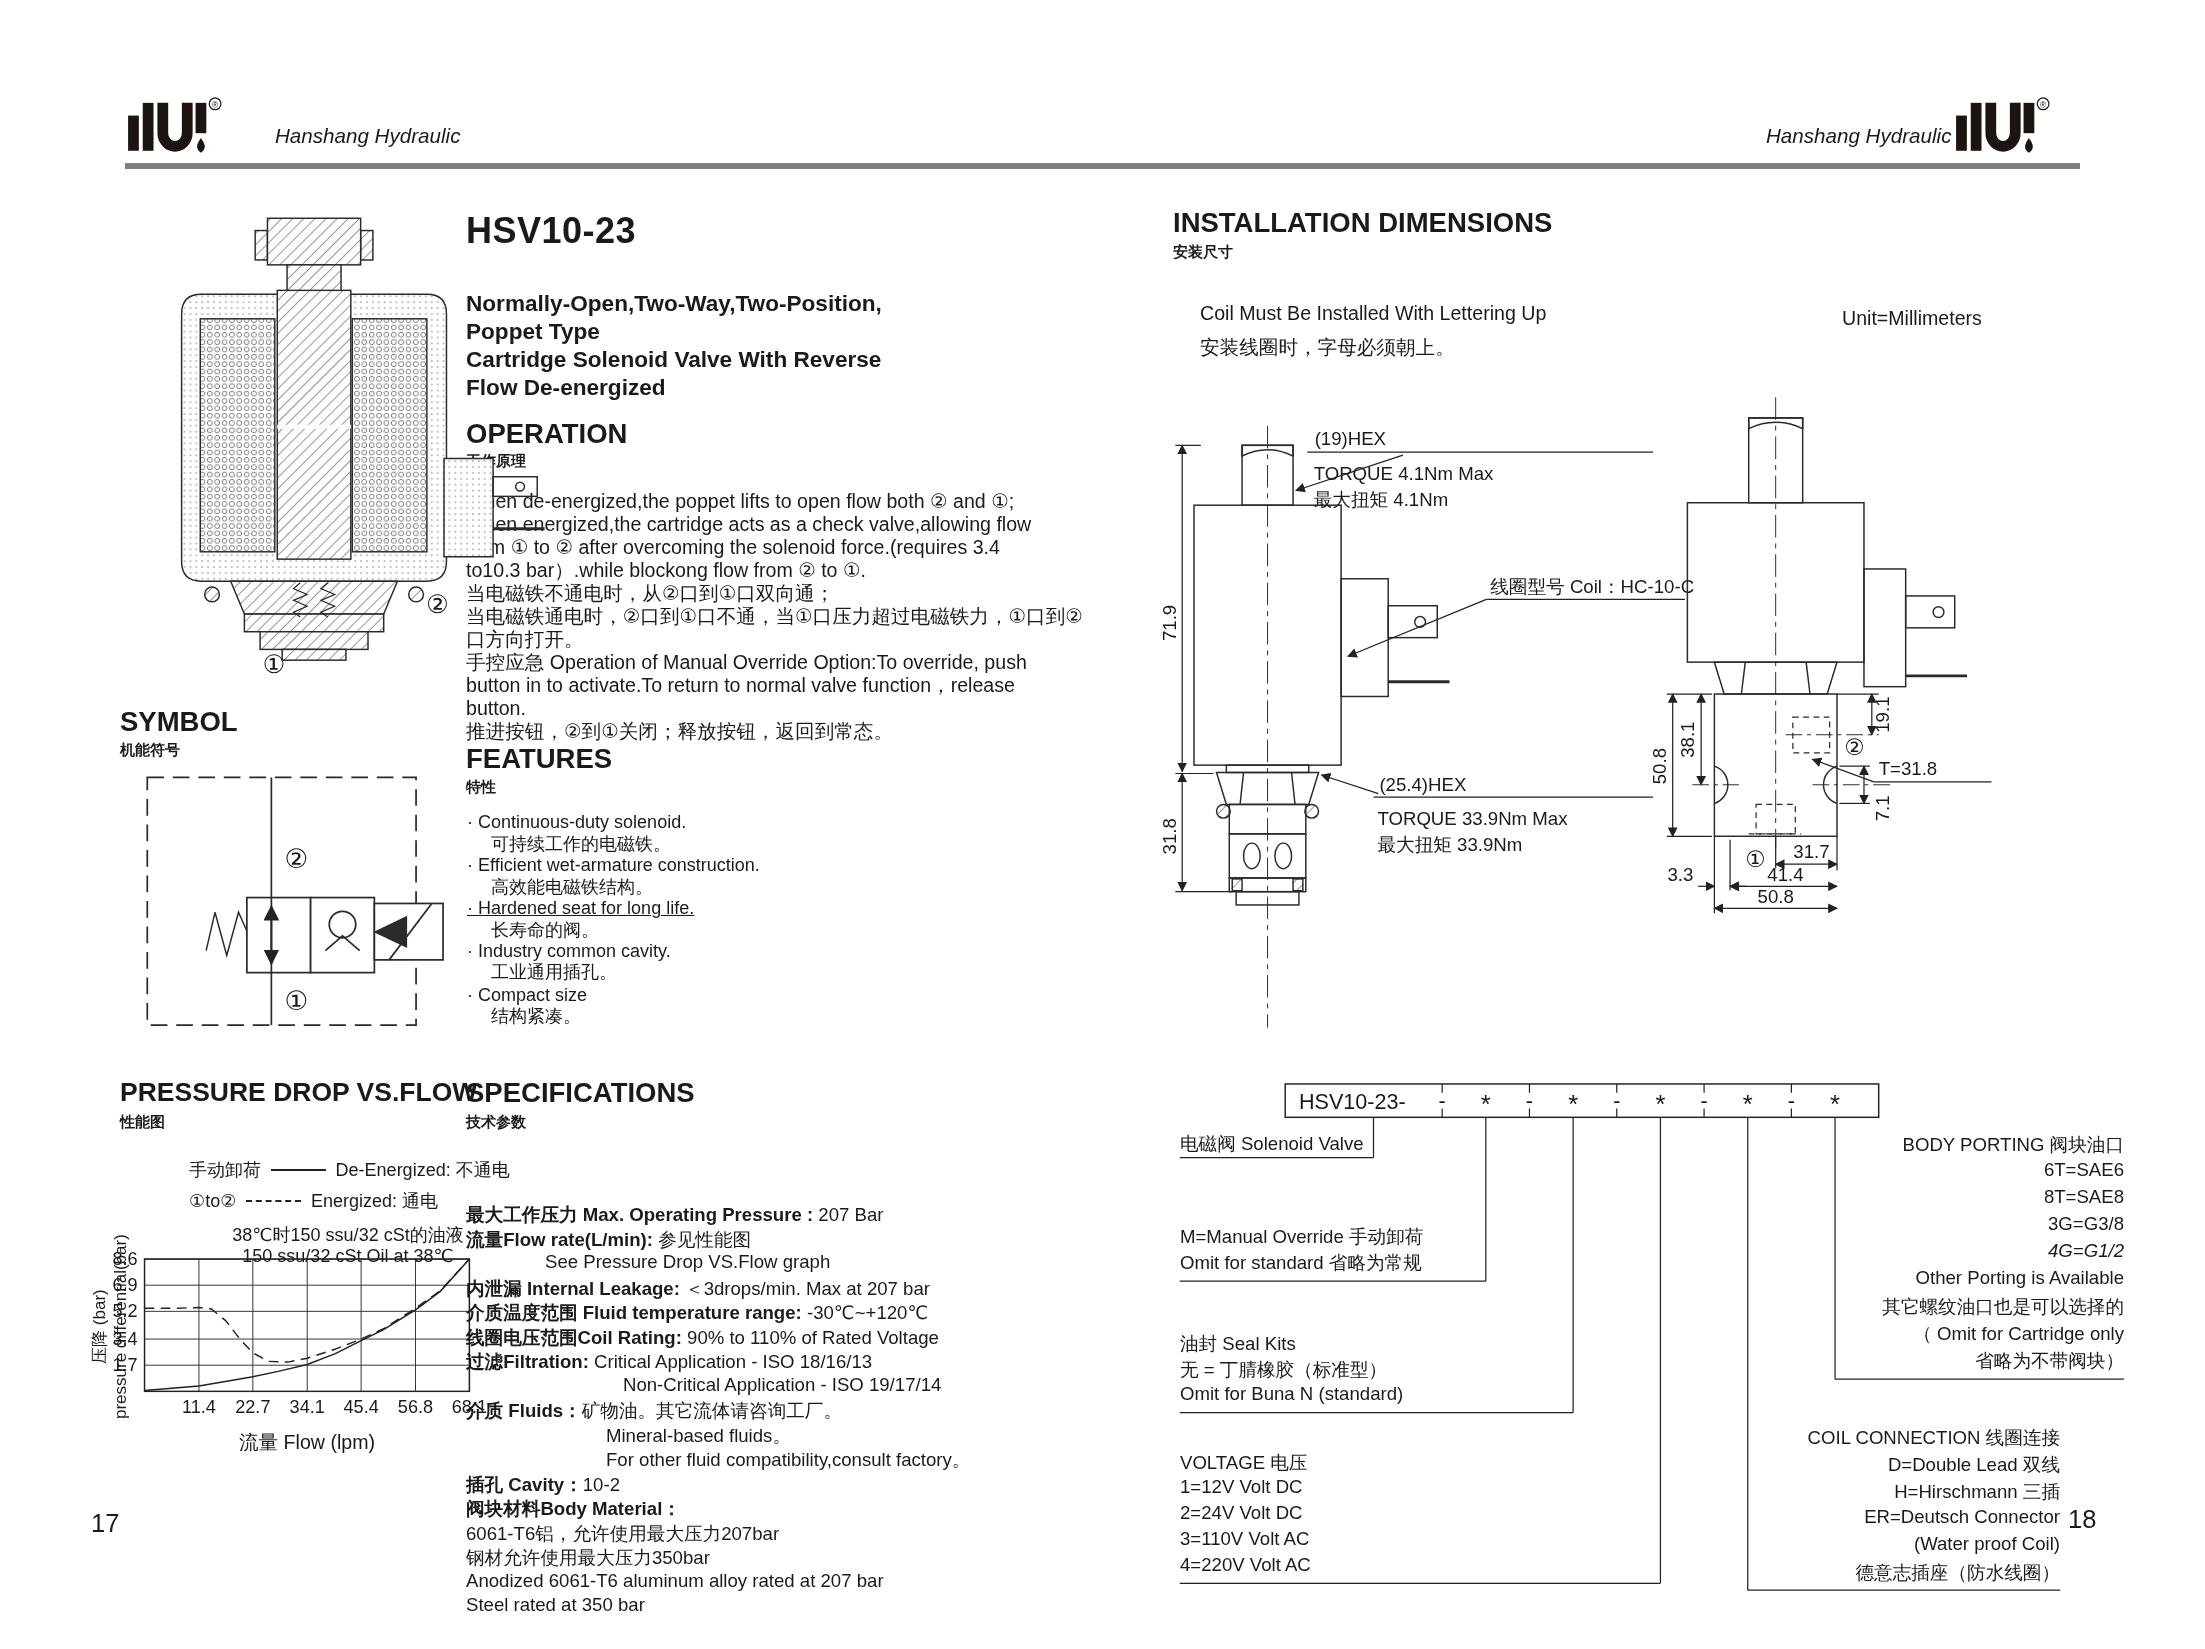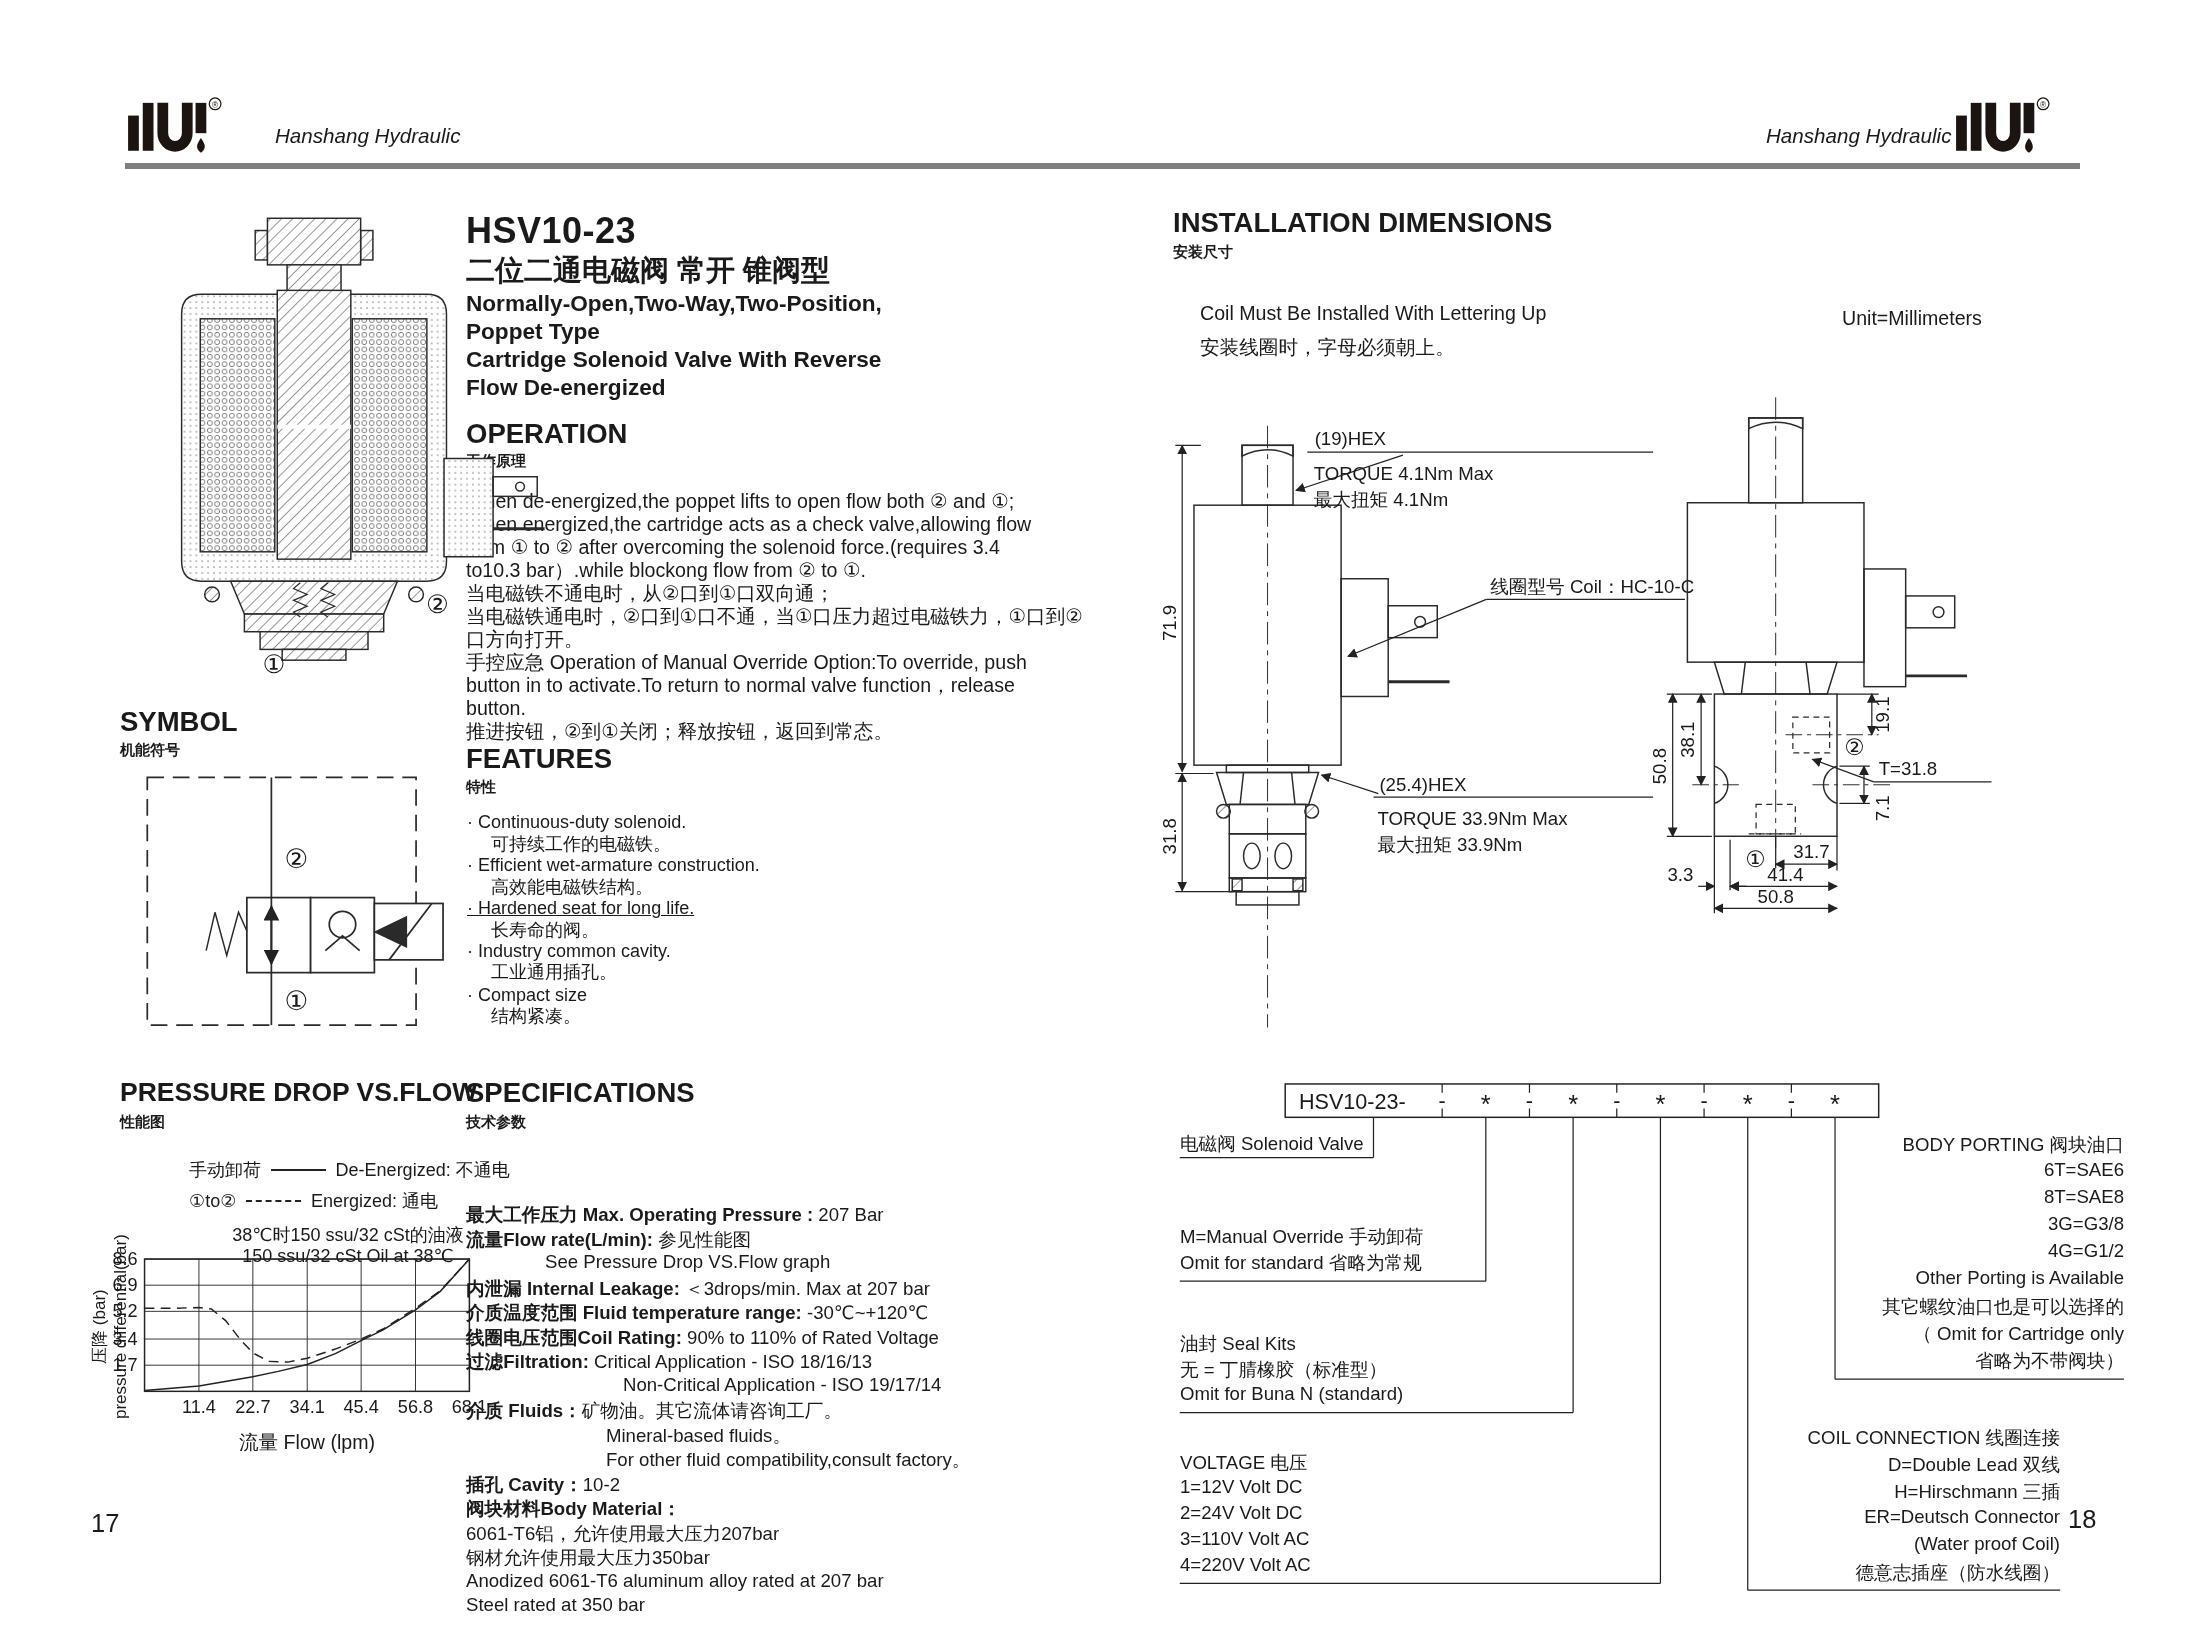--- a/index.html
+++ b/index.html
@@ -58,21 +58,20 @@
         <rect x="140" y="12" width="22" height="62"></rect>
         <path d="M151,84 c10,14 11,22 0,30 c-11,-8 -10,-16 0,-30 z"></path>
       </g>
       <circle cx="180" cy="14" r="12" fill="none" stroke="#1c1410" stroke-width="2.5"></circle>
       <text x="180" y="22" text-anchor="middle" font-size="17">®</text>
     </svg>
   </div>
   <div class="rule" style="left:125px;top:163px;width:1955px;height:6.4px;"></div>
 
   <div class="abs h1" style="left:466px;top:210px;">HSV10-23</div>
-  <div class="abs h1zh" style="left:466px;top:251px;">二位二通电磁阀 常开 锥阀型</div>
   <div class="abs sub" style="left:466px;top:290px;">Normally-Open,Two-Way,Two-Position,</div>
   <div class="abs sub" style="left:466px;top:318px;">Poppet Type</div>
   <div class="abs sub" style="left:466px;top:346px;">Cartridge Solenoid Valve With Reverse</div>
   <div class="abs sub" style="left:466px;top:374px;">Flow De-energized</div>
 
   <div class="abs sec" style="left:466px;top:418px;">OPERATION</div>
   <div class="abs seczh" style="left:466px;top:452px;">工作原理</div>
 
   <div class="abs body40" style="left:466px;top:490px;">When de-energized,the poppet lifts to open flow both ② and ①;</div>
   <div class="abs body40" style="left:466px;top:513px;">When energized,the cartridge acts as a check valve,allowing flow</div>
@@ -192,21 +191,21 @@
   <div class="abs ord" style="left:1180px;top:1450px;">VOLTAGE 电压</div>
   <div class="abs ord" style="left:1180px;top:1476px;">1=12V Volt DC</div>
   <div class="abs ord" style="left:1180px;top:1502px;">2=24V Volt DC</div>
   <div class="abs ord" style="left:1180px;top:1528px;">3=110V Volt AC</div>
   <div class="abs ord" style="left:1180px;top:1554px;">4=220V Volt AC</div>
 
   <div class="abs ord rt" style="right:81px;top:1132px;">BODY PORTING 阀块油口</div>
   <div class="abs ord rt" style="right:81px;top:1159px;">6T=SAE6</div>
   <div class="abs ord rt" style="right:81px;top:1186px;">8T=SAE8</div>
   <div class="abs ord rt" style="right:81px;top:1213px;">3G=G3/8</div>
-  <div class="abs ord rt" style="right:81px;top:1240px;">4G=G1/2</div>
+  <div class="abs ord rt" style="right:81px;top:1240px;font-style:italic;">4G=G1/2</div>
   <div class="abs ord rt" style="right:81px;top:1267px;">Other Porting is Available</div>
   <div class="abs ord rt" style="right:81px;top:1294px;">其它螺纹油口也是可以选择的</div>
   <div class="abs ord rt" style="right:81px;top:1321px;">（ Omit for Cartridge only</div>
   <div class="abs ord rt" style="right:81px;top:1348px;">省略为不带阀块）</div>
 
   <div class="abs ord rt" style="right:145px;top:1425px;">COIL CONNECTION 线圈连接</div>
   <div class="abs ord rt" style="right:145px;top:1452px;">D=Double Lead 双线</div>
   <div class="abs ord rt" style="right:145px;top:1479px;">H=Hirschmann 三插</div>
   <div class="abs ord rt" style="right:145px;top:1506px;">ER=Deutsch Connector</div>
   <div class="abs ord rt" style="right:145px;top:1533px;">(Water proof Coil)</div>

